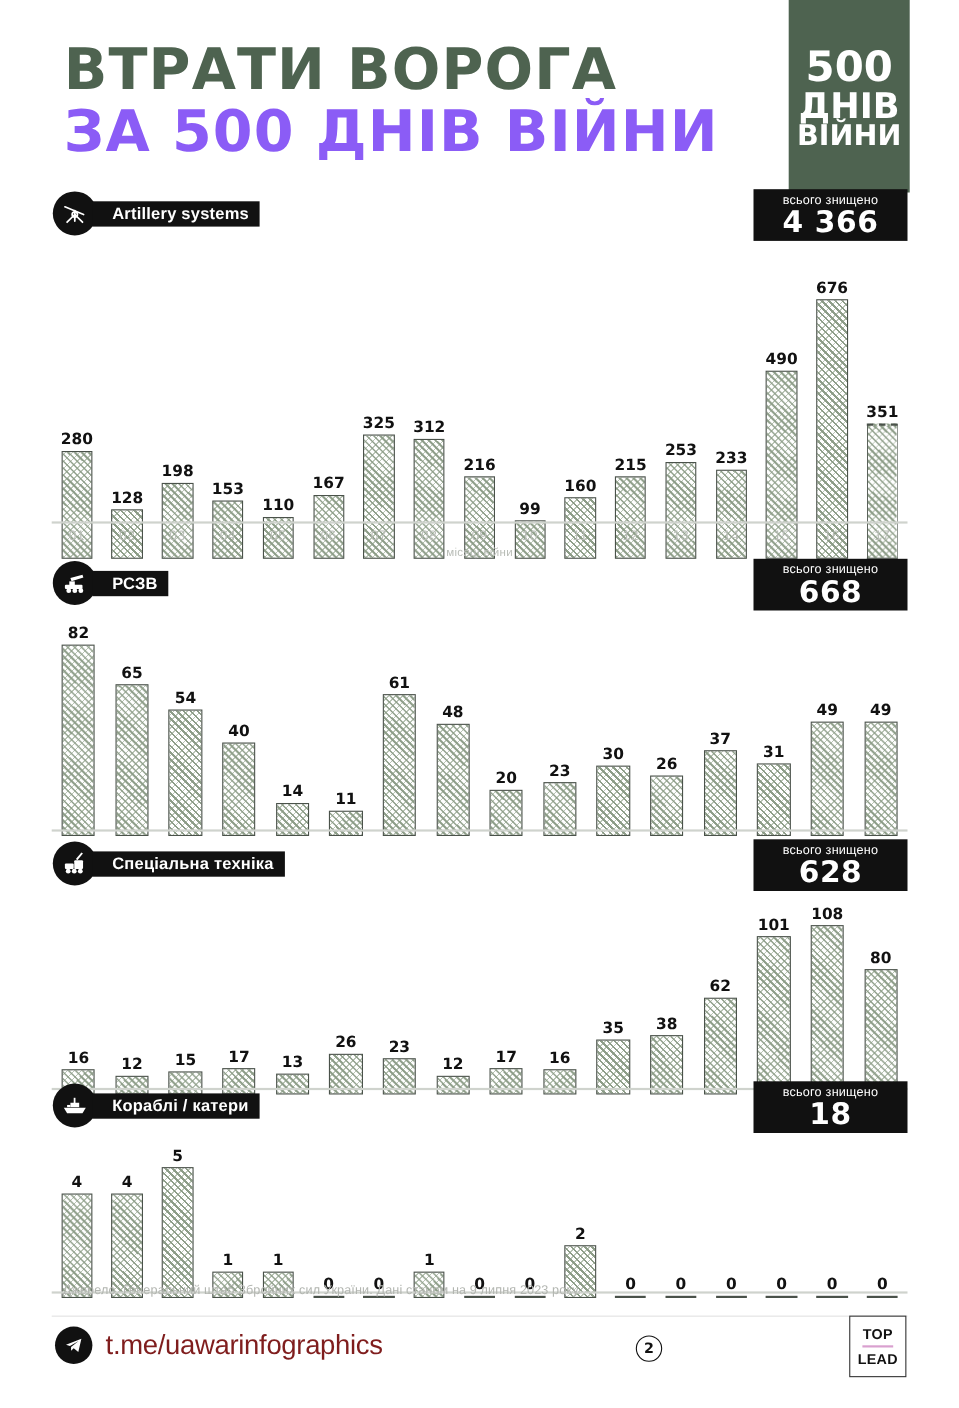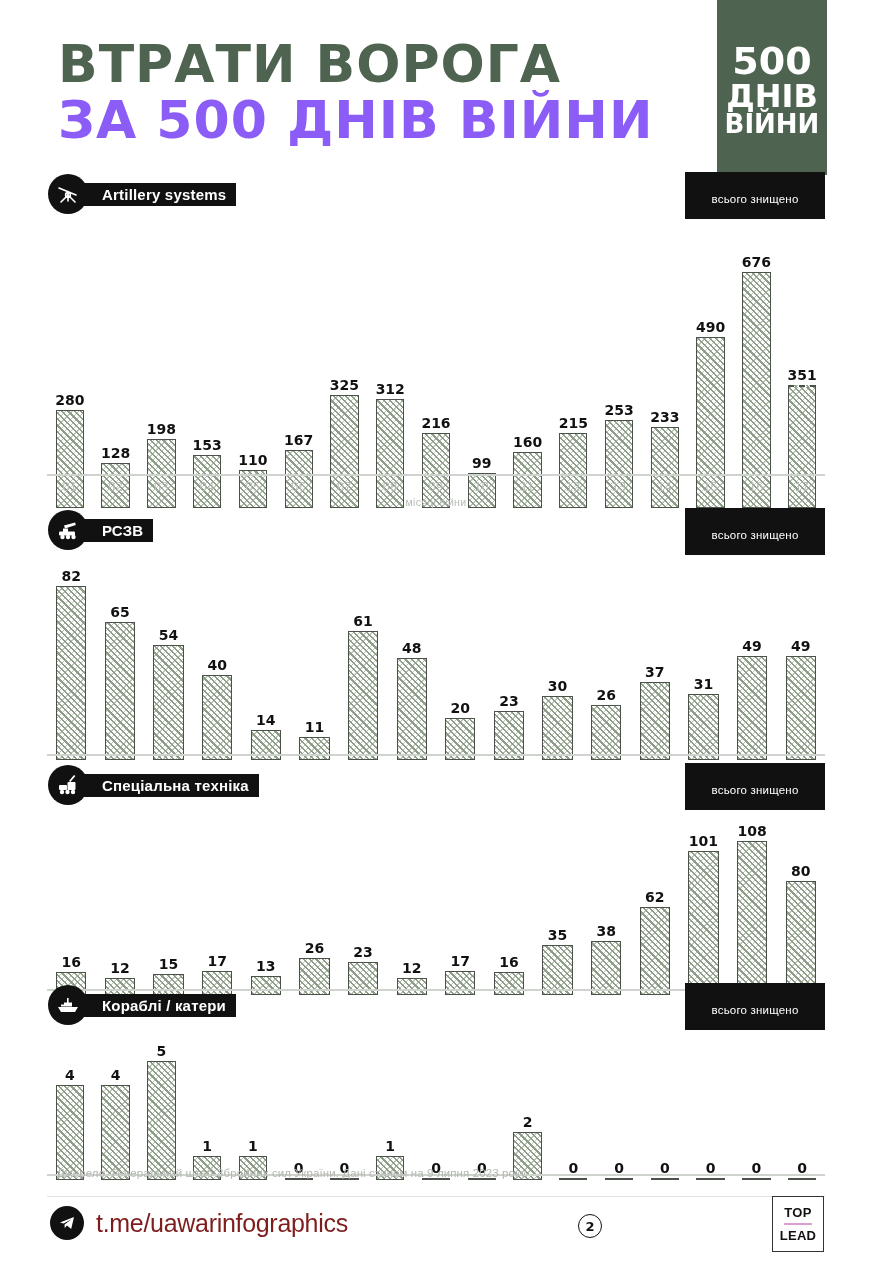--- a/index.html
+++ b/index.html
@@ -51,31 +51,30 @@
   .icon-circle svg { display: block; }
   .cat-label {
     position: absolute; left: 84px; top: 9px; height: 23px;
     background: #111111; color: #ffffff;
     font-size: 15px; font-weight: 700; letter-spacing: .2px;
     padding: 0 10px 0 18px; line-height: 23px; white-space: nowrap;
   }
   .total-box {
     position: absolute; right: 47px; top: -2px;
     width: 140px; height: 47px; background: #111111; color: #ffffff;
-    text-align: right; padding: 20px 9px 0 9px;
+    text-align: right; padding: 3px 9px 0 9px;
   }
   .total-cap {
     font-size: 11.5px; font-weight: 400; letter-spacing: .2px;
     line-height: 14px; color: #ffffff; text-align: center;
   }
   .total-val {
-    font-size: 33px; font-weight: 800; line-height: 28px;
-    letter-spacing: .5px; text-align: left;
+    font-size: 27px; font-weight: 800; line-height: 28px;
+    letter-spacing: .5px; text-align: center;
     font-family: "DejaVu Sans", sans-serif;
-    margin-top: 19px;
   }
 
   
   .chart { position: relative; margin: 0 47px 0 47px; }
   .bars {
     position: absolute; left: 0; right: 0; bottom: 0;
     display: flex; align-items: flex-end; justify-content: space-between;
     height: 100%;
   }
   .bar-col {

